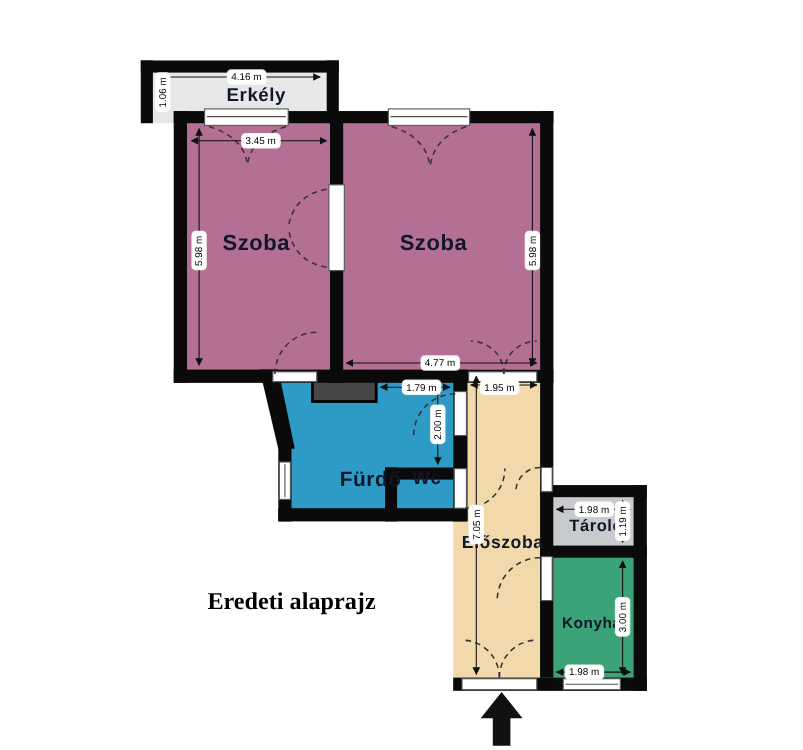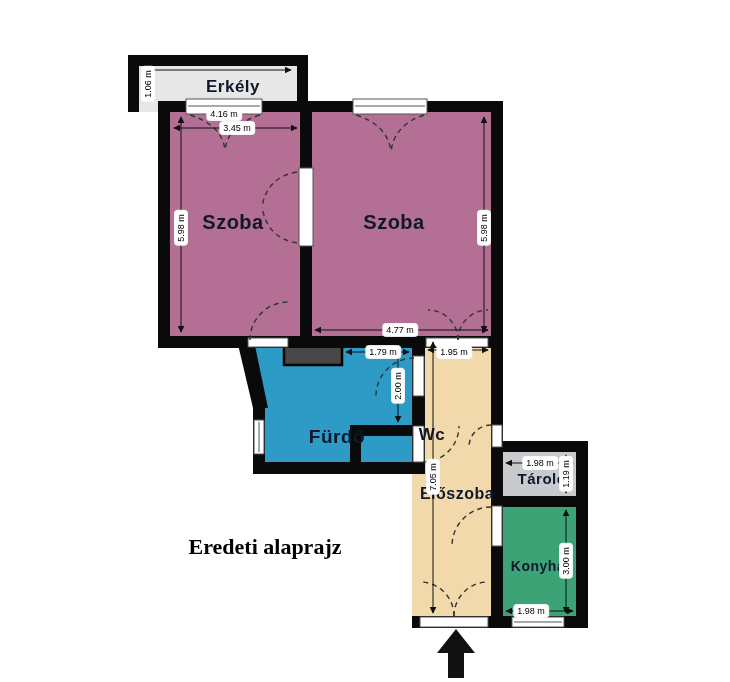--- a/index.html
+++ b/index.html
@@ -113,26 +113,26 @@
       <line x1="506" y1="611" x2="573" y2="611"></line>
     </g>
 
     <polygon points="456,629 475,653 464,653 464,678 448,678 448,653 437,653" fill="#111"></polygon>
   </svg>
 
   <div class="lbl" style="left:233px; top:87px;  font-size:17px;">Erkély</div>
   <div class="lbl" style="left:233px; top:222px; font-size:20px;">Szoba</div>
   <div class="lbl" style="left:394px; top:222px; font-size:20px;">Szoba</div>
   <div class="lbl" style="left:337px; top:397px; font-size:19px;margin-top:40px;">Fürdő</div>
-  <div class="lbl" style="left:388px; top:435px; font-size:17px;margin-left:44px;">Wc</div>
+  <div class="lbl" style="left:388px; top:435px; font-size:17px;">Wc</div>
   <div class="lbl" style="left:457px; top:494px; font-size:16px;">Előszoba</div>
   <div class="lbl" style="left:542px; top:478px; font-size:15px;">Tároló</div>
   <div class="lbl" style="left:538px; top:566px; font-size:14px;">Konyha</div>
 
-  <div class="dim" style="left:224px; top:70px;margin-top:44px;">4.16 m</div>
+  <div class="dim" style="left:224px; top:70px;">4.16 m</div>
   <div class="dim v" style="left:148px; top:84px;">1.06 m</div>
   <div class="dim" style="left:237px; top:128px;">3.45 m</div>
   <div class="dim v" style="left:181px; top:228px;">5.98 m</div>
   <div class="dim v" style="left:484px; top:228px;">5.98 m</div>
   <div class="dim" style="left:400px; top:330px;">4.77 m</div>
   <div class="dim" style="left:383px; top:352px;">1.79 m</div>
   <div class="dim v" style="left:398px; top:386px;">2.00 m</div>
   <div class="dim" style="left:454px; top:352px;">1.95 m</div>
   <div class="dim v" style="left:433px; top:477px;">7.05 m</div>
   <div class="dim" style="left:540px; top:463px;">1.98 m</div>

